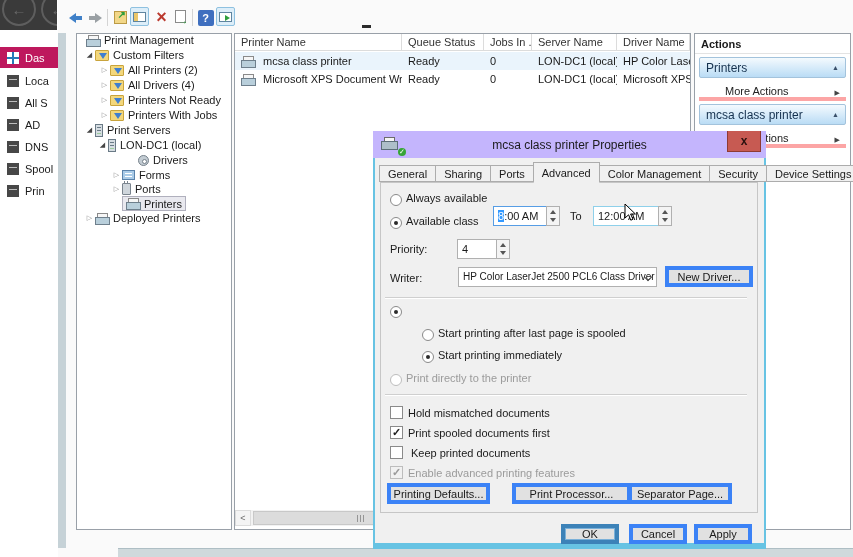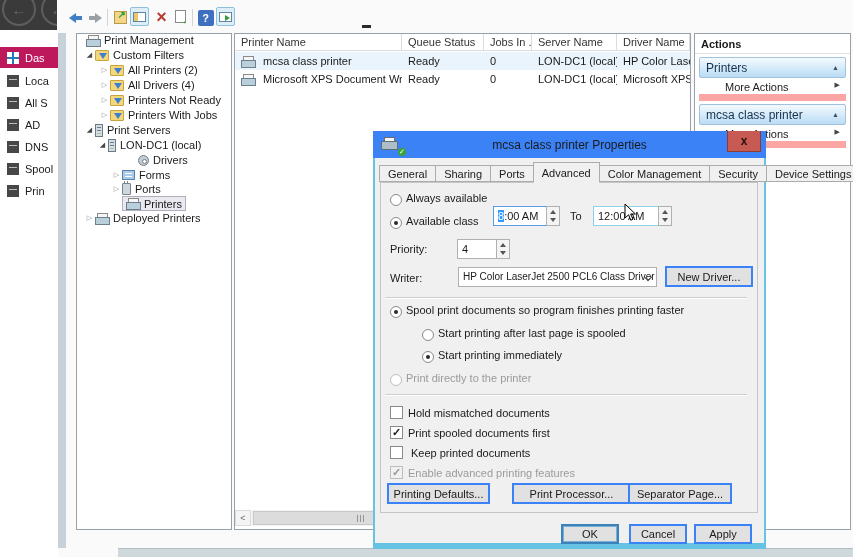--- a/index.html
+++ b/index.html
@@ -79,27 +79,27 @@
   .scroll{left:235px;top:510px;width:455px;height:16px;background:#f2f2f2}
   .scroll-btn{position:absolute;left:0;top:0;width:16px;height:16px;background:#f4f4f4;border:1px solid #dcdcdc;color:#6a6a6a;font-size:9px;display:flex;align-items:center;justify-content:center}
   .scroll-btn::before{content:"<"}
   .scroll-thumb{position:absolute;left:18px;top:1px;width:215px;height:14px;background:#dcdcdc;border:1px solid #c8c8c8;display:flex;align-items:center;justify-content:center;gap:2px}
   .scroll-thumb i{width:1px;height:7px;background:#959595}
 
   
   .act-title{position:absolute;left:695px;top:34px;width:155px;height:20px;padding:4px 6px;font-weight:bold;background:#fff;border-bottom:1px solid #e3e3e3}
   .act-hdr{position:absolute;width:147px;height:21px;background:linear-gradient(#f4fafe,#badcf5);border:1px solid #a3c3dc;border-radius:2px;color:#16324f;font-size:12px;display:flex;align-items:center;padding:0 6px;justify-content:space-between}
   .act-hdr::after{content:"\25b2";font-size:7px;color:#3a506a}
-  .act-item{position:absolute;width:147px;height:20px;display:flex;align-items:flex-start;justify-content:space-between;padding:0 6px 0 26px;border-bottom:7px solid #fca5a5;color:#222}
+  .act-item{position:absolute;width:147px;height:20px;display:flex;align-items:flex-end;justify-content:space-between;padding:0 6px 0 26px;border-bottom:4px solid #fca5a5;color:#222}
   .act-item::after{content:"\25b6";font-size:7px;color:#444}
 
   
   .dlg{left:373px;top:131px;width:393px;height:418px;background:#f0f0f0;z-index:10}
   .dlg .edge{position:absolute;background:#67c3e3}
-  .titlebar{position:absolute;left:0;top:0;width:393px;height:27px;background:#3b82f6;display:flex;align-items:center;justify-content:center;font-size:12px;color:#1b1b1b}
+  .titlebar{position:absolute;left:0;top:0;width:393px;height:27px;background:#c4b5fd;display:flex;align-items:center;justify-content:center;font-size:12px;color:#1b1b1b}
   .dlg-printer-ic{position:absolute;left:8px;top:6px;width:16px;height:13px}
   .dlg-printer-ic::before{content:"";position:absolute;left:3px;top:0;width:9px;height:5px;background:#f6f6f6;border:1px solid #6c6c6c}
   .dlg-printer-ic::after{content:"";position:absolute;left:0;top:4px;width:15px;height:7px;background:#aebec8;border:1px solid #5d6d78}
   .dlg-check{position:absolute;left:17px;top:11px;width:8px;height:8px;border-radius:50%;background:#37a537;color:#fff;font-size:7px;line-height:8px;text-align:center}
   .dlg-check::before{content:"\2713"}
   .close-btn{position:absolute;right:5px;top:0;width:34px;height:21px;background:#c75a52;border:1px solid #8f3a33;border-top:none;color:#2a100e;font-weight:bold;font-size:12px;display:flex;align-items:center;justify-content:center}
   .close-btn::before{content:"x"}
   .tabs{position:absolute;left:7px;top:31px;height:20px;display:flex;align-items:flex-end}
   .tab{height:17px;border:1px solid #acacac;background:#f0f0f0;padding:2px 8px 0;margin-left:-1px;white-space:nowrap;position:relative}
   .tab.active{height:21px;margin-bottom:-1px;border-bottom:1px solid #f0f0f0;z-index:2;padding-top:4px}
@@ -114,21 +114,21 @@
   .lbl.dis{color:#9b9b9b}
   .field{position:absolute;background:#fff;border:1px solid #b0b0b0;padding:3px 4px;white-space:nowrap;overflow:hidden}
   .field.focus{border-color:#569de5}
   .field.hover{border-color:#8ed0ea}
   .seltxt{background:#3399ff;color:#fff}
   .spin{position:absolute;width:14px;height:20px;border:1px solid #b0b0b0;background:#f4f4f4;display:flex;flex-direction:column;align-items:center;justify-content:space-evenly}
   .spin .u{width:0;height:0;border-left:3px solid transparent;border-right:3px solid transparent;border-bottom:4px solid #555}
   .spin .d{width:0;height:0;border-left:3px solid transparent;border-right:3px solid transparent;border-top:4px solid #555}
   .combo{position:absolute;background:#fff;border:1px solid #b0b0b0;padding:3px 16px 3px 4px;font-size:10px;white-space:nowrap;overflow:hidden}
   .combo .chev{position:absolute;right:5px;top:6px;width:6px;height:6px;border-right:1px solid #444;border-bottom:1px solid #444;transform:rotate(45deg)}
-  .btn{position:absolute;background:#e1e1e1;border:2px solid #3b82f6;display:flex;align-items:center;justify-content:center;white-space:nowrap}
+  .btn{position:absolute;background:#e1e1e1;border:4px solid #3b82f6;display:flex;align-items:center;justify-content:center;white-space:nowrap}
   .btn.focus{border-color:#3c82b8;box-shadow:inset 0 0 0 1px #7ab0d8}
   .hr{position:absolute;height:2px;border-top:1px solid #cfcfcf;border-bottom:1px solid #fff}
 
   .cursor{left:624px;top:204px;z-index:50}
 </style>
 </head>
 <body>
 
 <div class="abs sm-corner">
   <div class="sm-circle c1"></div>
@@ -379,21 +379,20 @@
 
   <span class="lbl" style="left:17px;top:141px">Writer:</span>
   <span class="combo" style="left:85px;top:136px;width:199px;height:20px"><span>HP Color LaserJet 2500 PCL6 Class Driver</span><span class="chev"></span></span>
   <span class="btn" style="left:292px;top:135px;width:88px;height:21px">
       <span>New Driver...</span>
     </span>
 
   <span class="hr" style="left:12px;top:166px;width:362px"></span>
 
   <span class="radio on" style="left:17px;top:175px"></span>
-  <span class="lbl" style="left:33px;top:173px">Spool print documents so program finishes printing faster</span>
 
   <span class="radio" style="left:49px;top:198px"></span>
   <span class="lbl" style="left:65px;top:196px">Start printing after last page is spooled</span>
 
   <span class="radio on" style="left:49px;top:220px"></span>
   <span class="lbl" style="left:65px;top:218px">Start printing immediately</span>
 
   <span class="radio dis" style="left:17px;top:243px"></span>
   <span class="lbl dis" style="left:33px;top:241px">Print directly to the printer</span>
 

